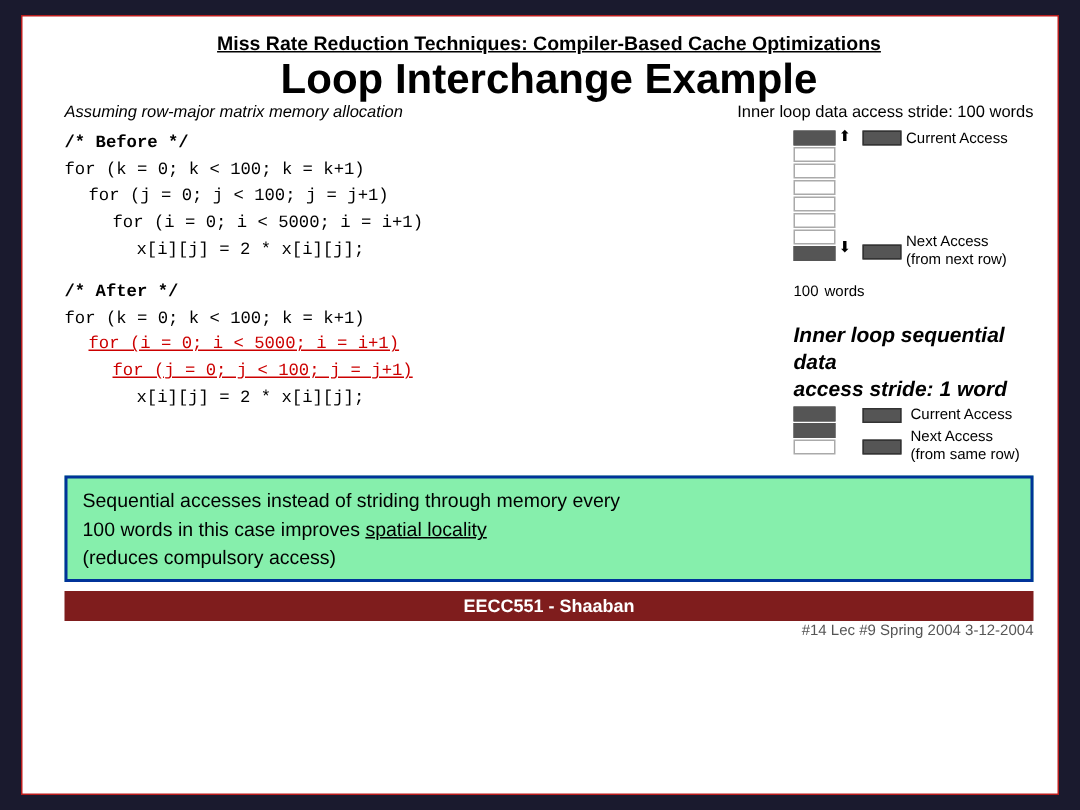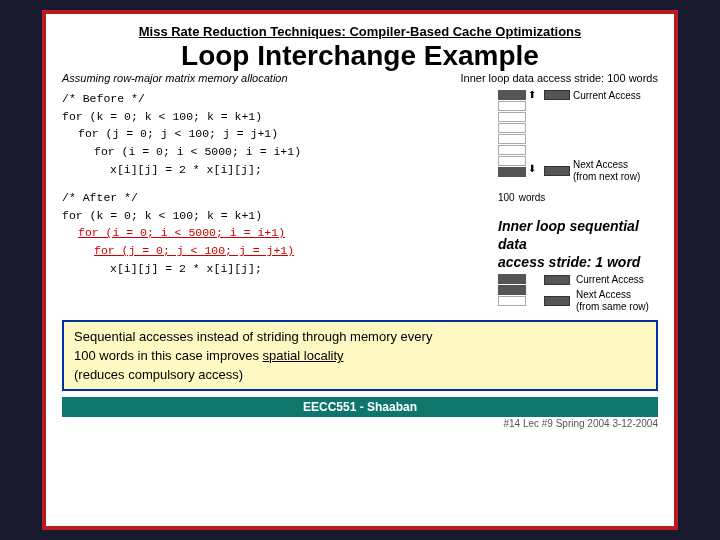--- a/index.html
+++ b/index.html
@@ -6,25 +6,25 @@
     body {
       width: 720px;
       height: 540px;
       background: #1a1a2e;
       display: flex;
       align-items: center;
       justify-content: center;
       font-family: Arial, sans-serif;
     }
     .slide {
-      width: 636px;
+      width: 692px;
       height: 520px;
       background: #fff;
-      border: 4px solid #b91c1c;
-      padding: 10px 16px 8px 16px;
+      border: 1px solid #b91c1c;
+      padding: 10px 16px 8px 28px;
       position: relative;
       overflow: hidden;
     }
     .top-title {
       font-size: 13px;
       font-weight: bold;
       text-align: center;
       color: #000;
       margin-bottom: 2px;
       text-decoration: underline;
@@ -74,37 +74,37 @@
       margin-bottom: 2px;
     }
     .code-line { display: block; }
     .indent1 { padding-left: 16px; }
     .indent2 { padding-left: 32px; }
     .indent3 { padding-left: 48px; }
     .red-underline {
       color: #cc0000;
       text-decoration: underline;
     }
-    .comment { color: #000; font-weight: normal; }
+    .comment { color: #000; font-weight: bold; }
     .bottom-box {
       border: 2px solid #003399;
-      background: #fef9c3;
+      background: #86efac;
       padding: 6px 10px 4px 10px;
       margin-top: 6px;
     }
     .bottom-text {
       font-size: 13px;
       color: #000;
       line-height: 1.45;
     }
     .spatial-locality {
       text-decoration: underline;
     }
     .footer-bar {
-      background: #0f766e;
+      background: #7f1d1d;
       color: #fff;
       font-size: 12px;
       font-weight: bold;
       text-align: center;
       padding: 3px 0;
       margin-top: 6px;
     }
     .footer-sub {
       font-size: 10px;
       text-align: right;

